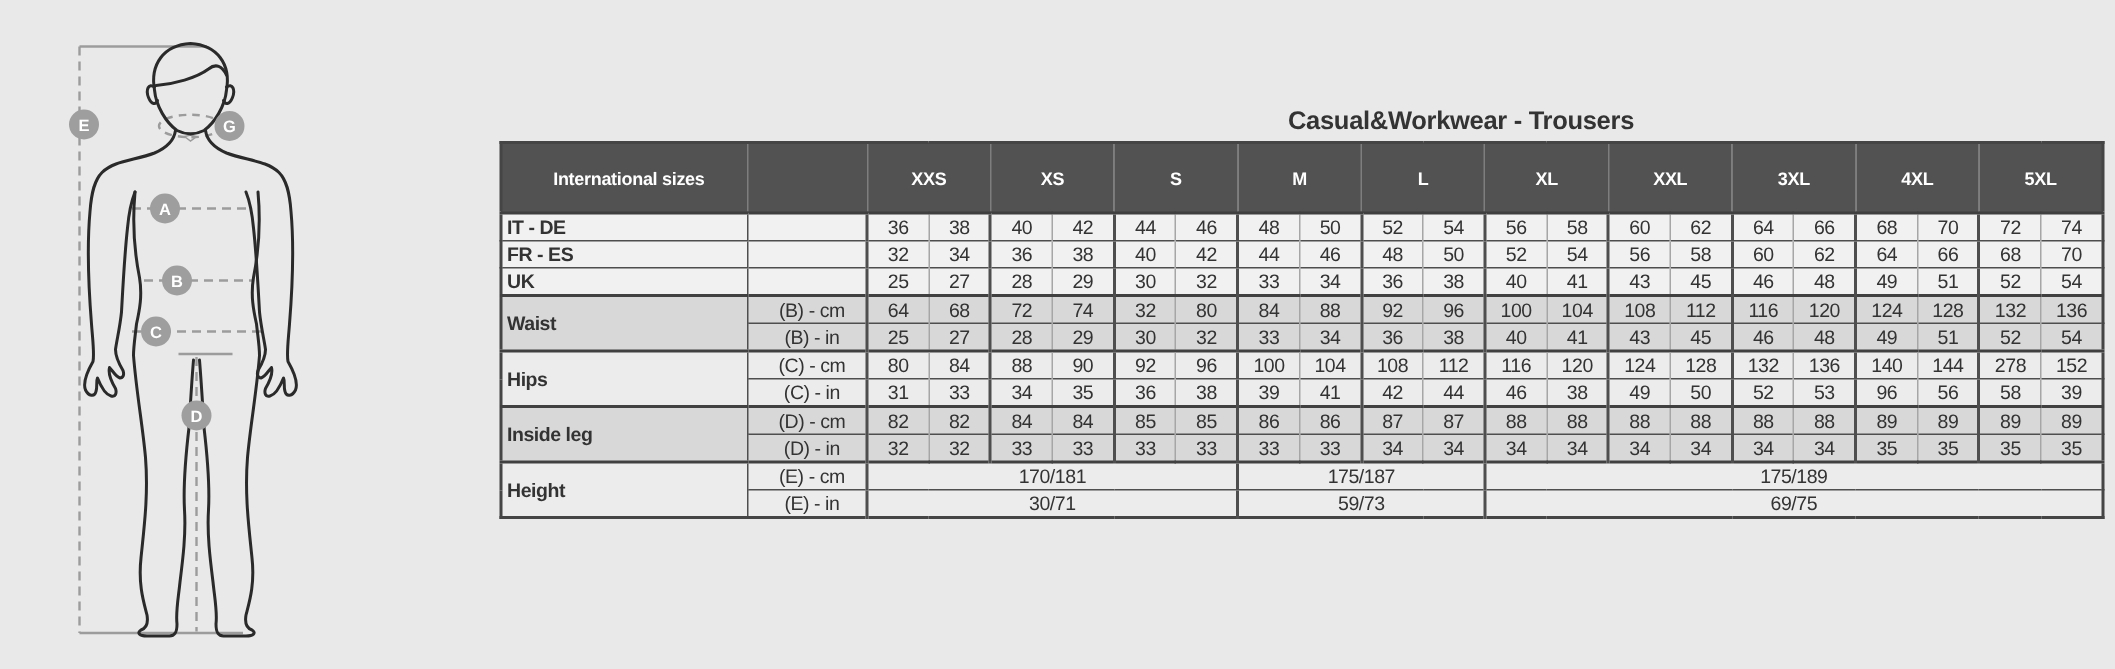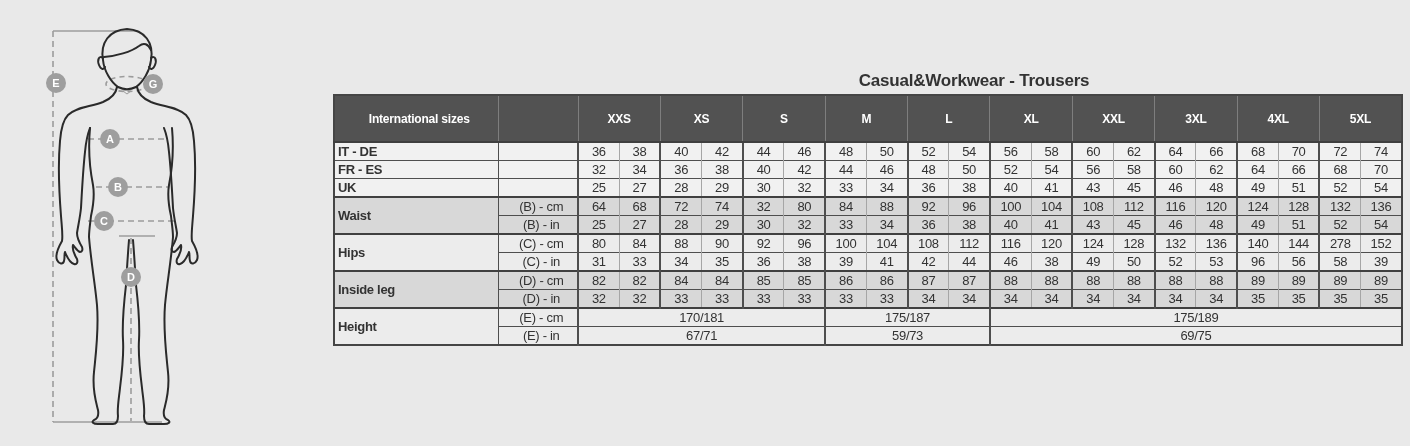--- a/index.html
+++ b/index.html
@@ -347,21 +347,21 @@
           </tr>
           <tr class="bg-light group-start">
             <td class="label-cell" rowspan="2">Height</td>
             <td class="unit-cell">(E) - cm</td>
             <td colspan="6" class="num pair-start">170/181</td>
             <td colspan="4" class="num pair-start">175/187</td>
             <td colspan="10" class="num pair-start">175/189</td>
           </tr>
           <tr class="bg-light">
             <td class="unit-cell">(E) - in</td>
-            <td colspan="6" class="num pair-start">67/71</td>
+            <td colspan="6" class="num pair-start">30/71</td>
             <td colspan="4" class="num pair-start">59/73</td>
             <td colspan="10" class="num pair-start">69/75</td>
           </tr>
         </tbody>
     </table>
   </div>
 
 </div>
 
 </body></html>

